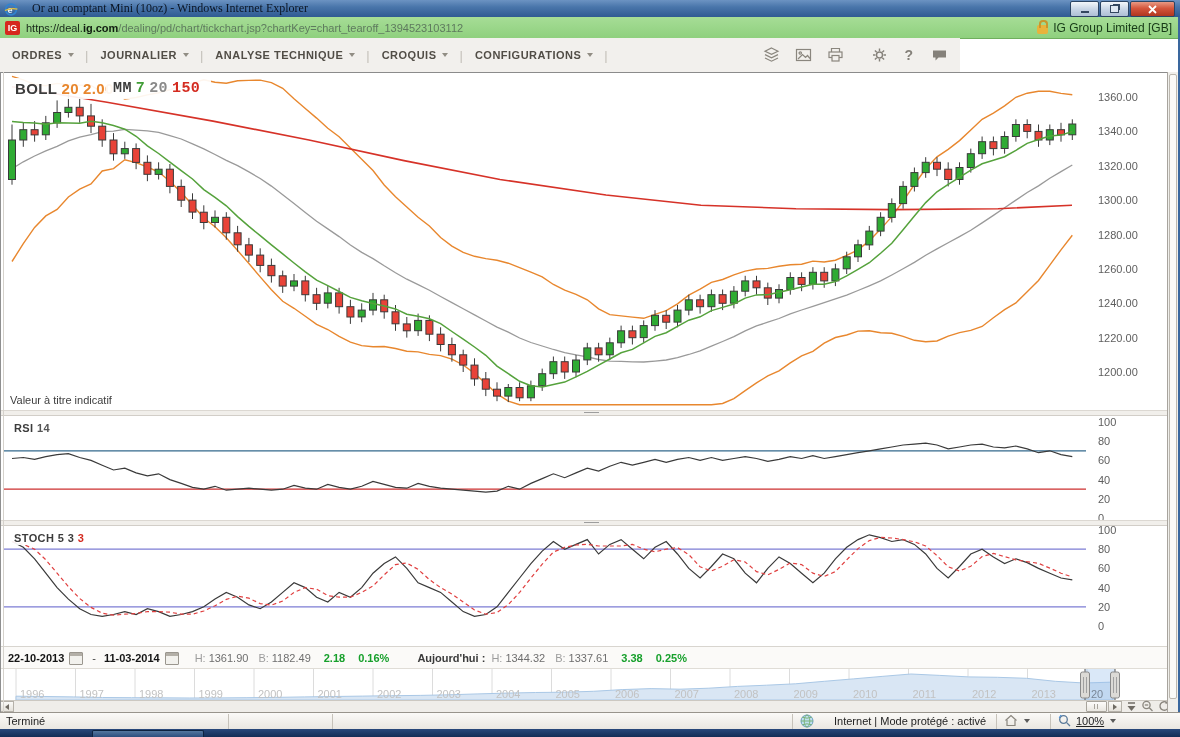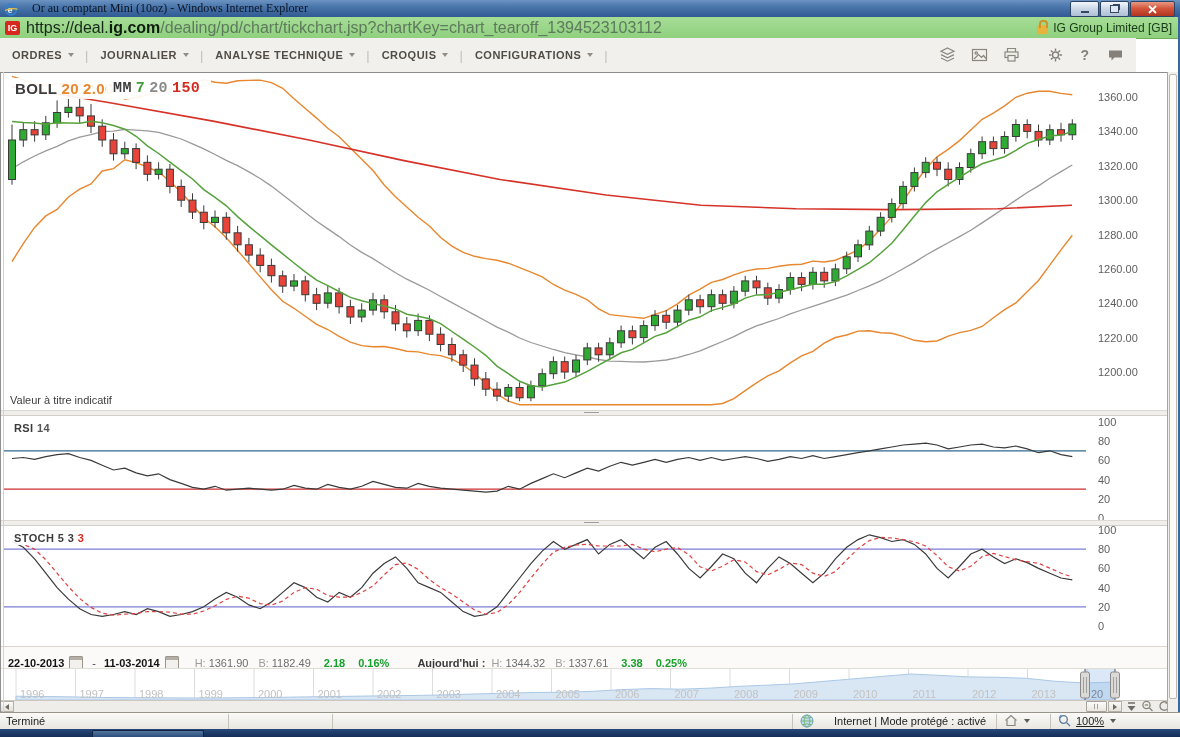--- a/index.html
+++ b/index.html
@@ -17,30 +17,30 @@
     background:linear-gradient(#f4f7fa,#c9d6e6 50%,#aebfd5);display:flex;align-items:center;justify-content:center;}
   .wbtn.min,.wbtn.max{width:27px;}
   .wbtn.close{width:43px;background:linear-gradient(#e89a84,#d4563c 45%,#b03620);}
   .glyph-min{width:8px;height:2px;background:#33475f;margin-top:6px;}
   .glyph-max{width:7px;height:6px;border:1px solid #33475f;background:#dfe8f2;box-shadow:2px -2px 0 -1px #33475f;}
   
   .addrbar{position:absolute;left:0;top:17px;width:1180px;height:21px;
     background:linear-gradient(#a6dd96,#8fd07e);border-bottom:1px solid #6fae5e;display:flex;align-items:center;}
   .favicon{margin-left:5px;width:15px;height:14px;background:#d6281e;color:#fff;font-size:9px;font-weight:bold;
     display:flex;align-items:center;justify-content:center;border-radius:2px;flex:0 0 auto;}
-  .url{margin-left:6px;font-size:16px;white-space:nowrap;overflow:hidden;flex:1;}
+  .url{margin-left:6px;font-size:11px;white-space:nowrap;overflow:hidden;flex:1;}
   .url .u1{color:#18281a;}
   .url .u2{color:#101c10;font-weight:bold;}
   .url .u3{color:#5e7a5e;}
   .sec{display:flex;align-items:center;margin-right:8px;flex:0 0 auto;font-size:12px;color:#173a17;}
   .lock{width:11px;height:9px;background:#e8b33c;border-radius:2px;position:relative;margin-right:5px;margin-top:4px;}
   .lock:before{content:"";position:absolute;left:2px;top:-5px;width:5px;height:6px;
     border:2px solid #c8962c;border-bottom:none;border-radius:4px 4px 0 0;}
   
-  .menubar{position:absolute;left:0;top:38px;width:1136px;height:34px;background:#f2f0ed;
+  .menubar{position:absolute;left:0;top:38px;width:960px;height:34px;background:#f2f0ed;
     border-bottom:1px solid #cac6bf;display:flex;align-items:center;}
   .menu-item{display:flex;align-items:center;margin-left:12px;cursor:default;}
   .menu-item .ml{font-size:11px;font-weight:bold;letter-spacing:.5px;color:#514d46;}
   .caret{width:0;height:0;border-left:3.5px solid transparent;border-right:3.5px solid transparent;
     border-top:4px solid #918d84;margin-left:6px;}
   .msep{color:#c3bfb8;margin-left:11px;font-size:13px;}
   .tb-icons{position:absolute;right:12px;top:0;height:34px;display:flex;align-items:center;gap:15px;}
   .tb-icons svg{display:block;}
   
   .chartwrap{position:absolute;left:0;top:72px;width:1180px;height:640px;background:#fff;border-top:1px solid #8b8b8b;}
@@ -65,21 +65,21 @@
   .lg1{left:8px;} .lg2{left:106px;font-family:Liberation Mono, monospace;}
   .legend span{margin-right:4px;}
   .c-dark{color:#3c3c3c;} .c-org{color:#e8872e;} .c-grn{color:#3f9c35;} .c-gry{color:#8a8a8a;} .c-red{color:#d42b20;} .c-mid{color:#555;}
   .plabel{position:absolute;left:8px;top:5px;font-size:11px;font-weight:bold;letter-spacing:.4px;background:rgba(255,255,255,.92);padding:1px 6px;border-radius:3px;}
   .disclaimer{position:absolute;left:10px;bottom:4px;font-size:11px;color:#3e3e3e;}
   .xaxis{position:absolute;left:0;top:630px;width:1168px;height:16px;background:#fff;}
   .xaxis span{position:absolute;top:1px;font-size:11px;color:#5a5a5a;}
   .xl1{left:88px;} .xl2{left:533px;}
   
   .infobar{position:absolute;left:0;top:646px;width:1168px;height:22px;background:#fbfaf8;
-    border-top:1px solid #d8d5cf;display:flex;align-items:flex-end;font-size:11px;white-space:nowrap;}
+    border-top:1px solid #d8d5cf;display:flex;align-items:center;font-size:11px;white-space:nowrap;}
   .infobar .date{color:#141414;font-weight:bold;margin-left:8px;}
   .cal{width:12px;height:11px;border:1px solid #9a968e;background:#f2f1ed;margin-left:5px;position:relative;border-radius:1px;}
   .cal:before{content:"";position:absolute;left:0;top:0;width:100%;height:3px;background:#b3afa7;}
   .dash{color:#444;margin-left:9px;}
   .il{color:#9c9c9c;margin-left:10px;}
   .iv{color:#6e6e6e;margin-left:3px;}
   .ig{color:#17a02c;font-weight:bold;margin-left:13px;}
   .itoday{color:#3a3a3a;font-weight:bold;margin-left:28px;}
   
   .timeline{position:absolute;left:0;top:668px;width:1168px;height:32px;background:#fff;border-top:1px solid #e0ddd7;}

